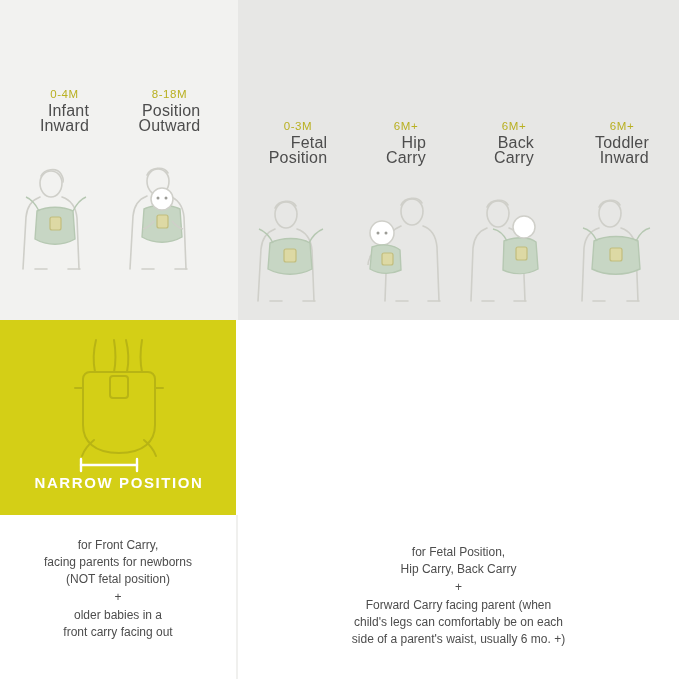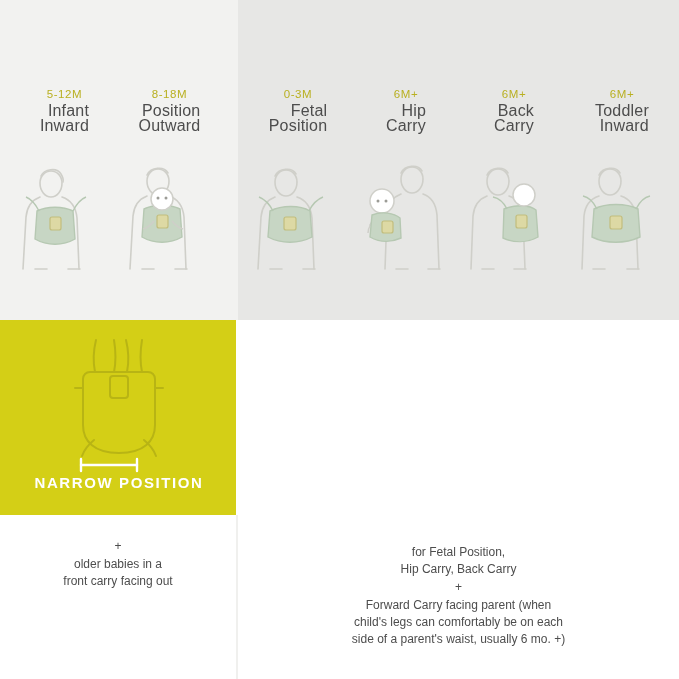--- a/index.html
+++ b/index.html
@@ -17,21 +17,21 @@
   .top-right { width: 441px; height: 320px; background:#e7e7e5; }
 
   .carriers { display: flex; height: 100%; }
   .carrier-cell {
     display: flex; flex-direction: column; align-items: center;
     padding-top: 88px;
   }
   .top-left .carrier-cell { width: 105px; }
   .top-right .carrier-cell { width: 108px; }
   .top-left .carriers { padding-left: 12px; }
-  .top-right .carriers { padding-left: 6px; }
+  .top-right .carriers { padding-left: 6px; margin-top: 32px; }
 
   .age {
     font-size: 11.5px; color:#b9b021; letter-spacing: .6px;
     margin-bottom: 3px; white-space: nowrap;
   }
   .label {
     font-size: 16px; color:#4d4d4d; line-height: 15px;
     text-align:right; white-space: pre-line; letter-spacing:.2px;
   }
   .figure { margin-top: 16px; width: 100px; height: 140px; }
@@ -64,21 +64,21 @@
 <body>
 
 <div class="page">
 
   <div class="top">
 
     <div class="top-left">
       <div class="carriers">
 
         <div class="carrier-cell">
-          <div class="age">5-12M</div>
+          <div class="age">0-4M</div>
           <div class="label">Infant
 Inward</div>
           <div class="figure">
             <svg viewBox="0 0 100 140" width="100" height="140">
               <g fill="none" stroke="#cfcfc9" stroke-width="1.6" stroke-linecap="round" stroke-linejoin="round">
                 <path d="M36 22c-6 0-11 5-11 12 0 8 5 14 11 14s11-6 11-14c0-7-5-12-11-12z"></path>
                 <path d="M26 27c3-7 16-9 20-2 3 5 2 8 2 8"></path>
                 <path d="M25 48c-8 3-13 10-14 20l-3 52"></path>
                 <path d="M47 48c9 3 14 11 15 21l2 51"></path>
                 <path d="M20 120h12M53 120h12"></path>
@@ -232,20 +232,23 @@
           </g>
         </svg>
       </div>
       <div class="pos-caption">NARROW POSITION</div>
     </div>
 
   </div>
 
   <div class="bot">
     <div class="bot-left">
+      <p>for Front Carry,
+facing parents for newborns
+(NOT fetal position)</p>
       <div class="plus">+</div>
       <p>older babies in a
 front carry facing out</p>
     </div>
     <div class="bot-right">
       <p>for Fetal Position,
 Hip Carry, Back Carry</p>
       <div class="plus">+</div>
       <p>Forward Carry facing parent (when
 child's legs can comfortably be on each

